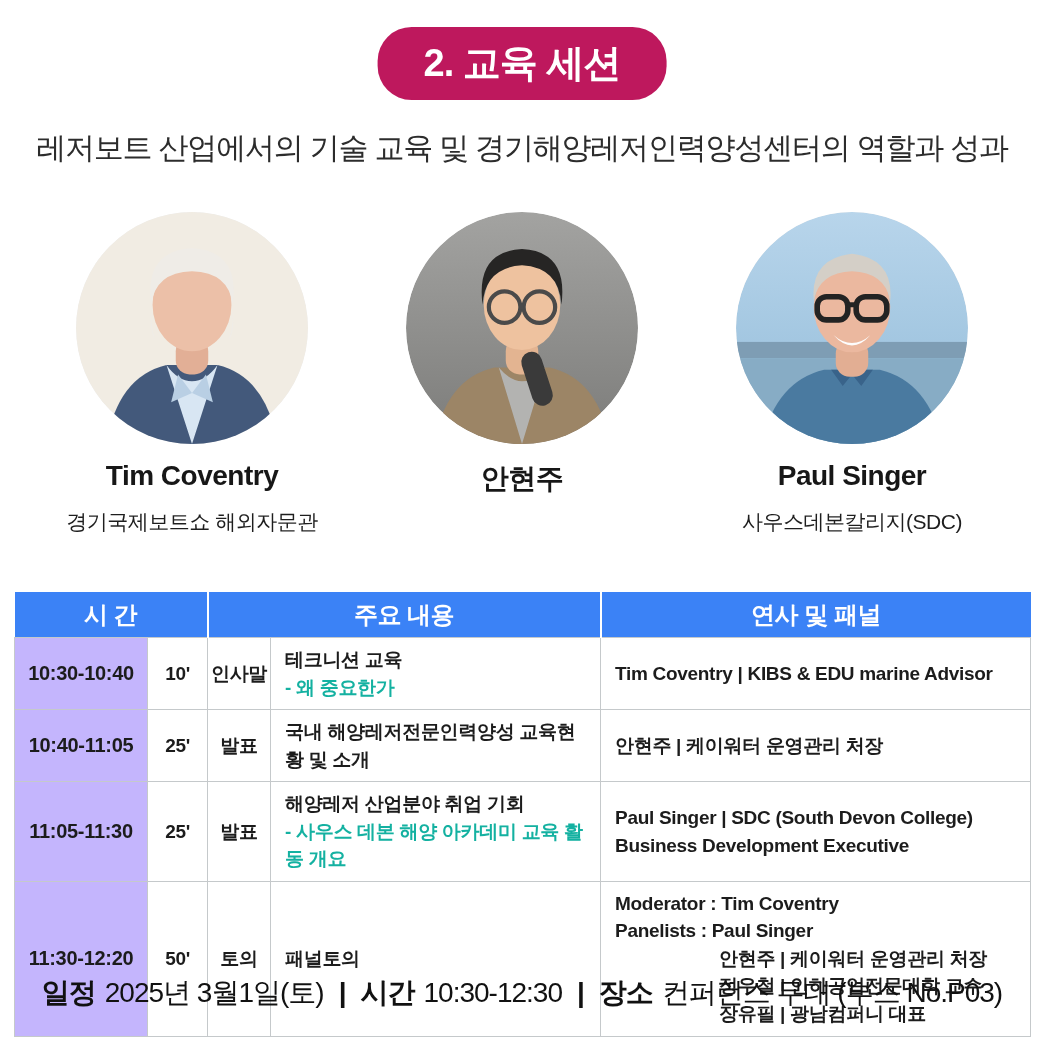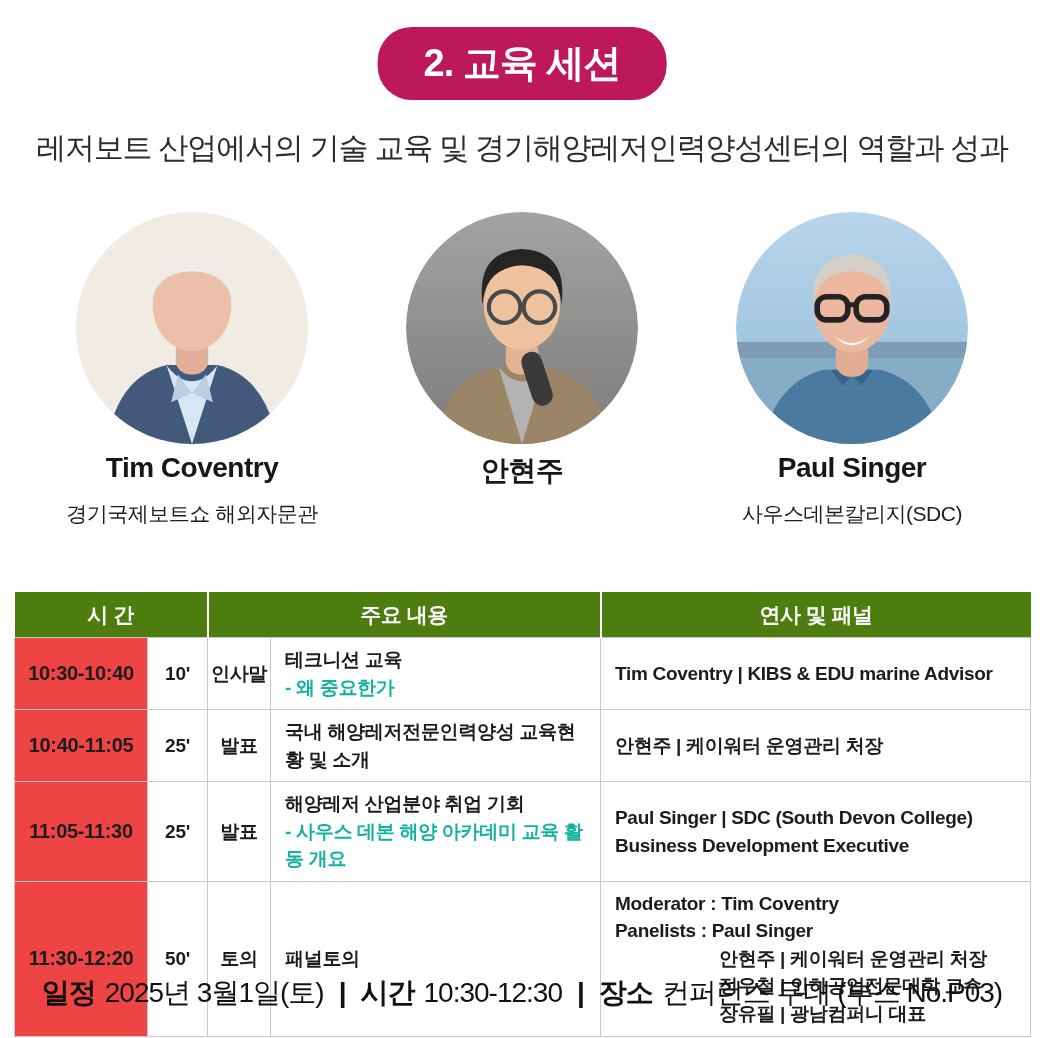--- a/index.html
+++ b/index.html
@@ -22,35 +22,35 @@
   .speakers{
     position:absolute;top:212px;left:0;right:0;
     display:flex;justify-content:center;
   }
   .speaker-card{width:330px;text-align:center;}
   .photo{
     width:232px;height:232px;border-radius:50%;overflow:hidden;margin:0 auto;
     background:#eee;
   }
   .photo svg{display:block;width:100%;height:100%;}
-  .name{margin-top:8px;font-size:28px;font-weight:800;color:#171717;letter-spacing:-0.5px;}
+  .name{margin-top:16px;font-size:28px;font-weight:800;color:#171717;letter-spacing:-0.5px;}
   .title{margin-top:16px;font-size:21px;font-weight:400;color:#1e1e1e;line-height:1.32;letter-spacing:-0.5px;}
   
   .schedule{position:absolute;top:592px;left:14px;}
   table{border-collapse:collapse;width:1016px;table-layout:fixed;}
   th{
-    background:#4d7c0f;color:#ffffff;font-size:21px;font-weight:700;
+    background:#3b82f6;color:#ffffff;font-size:24px;font-weight:700;
     height:43px;text-align:center;border-right:2px solid #ffffff;letter-spacing:-0.5px;
   }
   th:last-child{border-right:none;}
   td{
     border:1px solid #c5c9cb;font-weight:700;color:#1c1c1c;
     vertical-align:middle;letter-spacing:-0.3px;
   }
-  td.time{background:#ef4444;font-size:20px;text-align:center;}
+  td.time{background:#c4b5fd;font-size:20px;text-align:center;}
   td.dur,td.type{font-size:19px;text-align:center;}
   td.content-cell,td.speaker-cell{padding:8px 14px;font-size:19px;line-height:1.4;}
   .sub{color:#14b1a1;}
   tr.r1{height:57px;} tr.r2{height:40px;} tr.r3{height:58px;} tr.r4{height:129px;}
   .line{line-height:1.45;}
   .line.indent{padding-left:104px;}
   
   .footer{
     position:absolute;top:974px;left:0;width:100%;text-align:center;
     font-size:28px;color:#111111;letter-spacing:-1px;white-space:nowrap;

